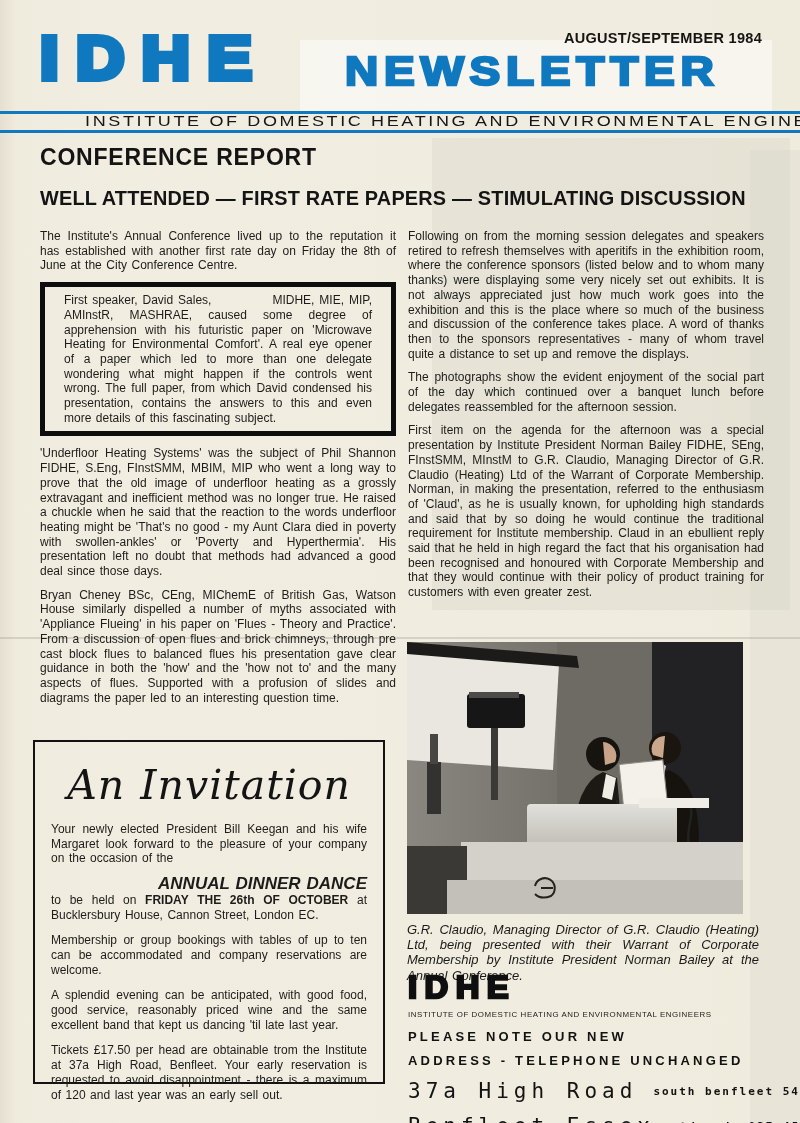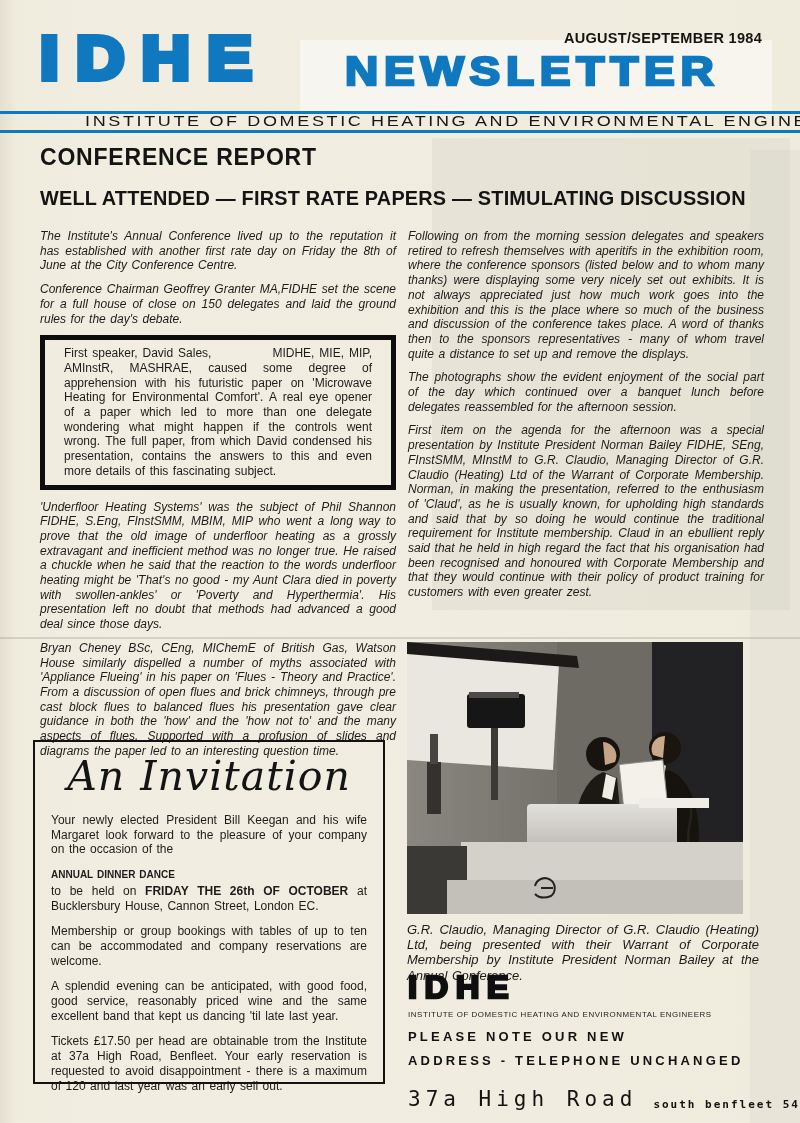--- a/index.html
+++ b/index.html
@@ -55,40 +55,40 @@
     position:absolute;left:40px;top:186px;
     font-size:20.5px;font-weight:bold;letter-spacing:.2px;color:#141414;
     transform:scaleX(.97);transform-origin:left top;white-space:nowrap;
   }
 
   
   .col{position:absolute;top:229px;width:356px;font-size:12px;line-height:14.7px;
        text-align:justify;word-spacing:1.2px;}
   .col-left{left:40px;}
   .col-right{left:408px;}
-  .col p{margin:0 0 9px 0;font-style:italic;}
+  .col p{margin:0 0 9px 0;}
   .boxed{
     border:5px solid #0d0d0d;padding:6px 19px;margin:4px 0 10px 0;
   }
   .gap{display:inline-block;width:56px;}
 
   
   .invite{
     position:absolute;left:33px;top:740px;width:352px;height:344px;
     border:2px solid #121212;box-sizing:border-box;
     padding:10px 16px 12px 16px;
     font-size:12px;line-height:14.7px;text-align:justify;word-spacing:1.2px;
   }
   .invite-title{
     font-family:"DejaVu Serif","Liberation Serif",serif;
     font-style:italic;font-size:41px;line-height:46px;text-align:center;
-    margin:1px 0 14px 0;color:#141414;letter-spacing:1px;
+    margin:10px 0 14px 0;color:#141414;letter-spacing:1px;
   }
   .invite p{margin:0 0 11px 0;}
-  .invite .event{text-align:left;font-weight:bold;font-size:10px;margin:0 0 1px 0;}
+  .invite .event{text-align:right;font-weight:bold;font-size:17px;margin:0 0 1px 0;font-style:italic;}
   .invite .bold{font-weight:bold;}
 
   
   .photo{position:absolute;left:407px;top:642px;width:336px;height:272px;background:#2a2a2c;}
   .photo svg{display:block;}
   .caption{
     position:absolute;left:407px;top:922px;width:352px;
     font-style:italic;font-size:13px;line-height:15.2px;text-align:justify;
     word-spacing:1px;color:#1b1a18;
   }
@@ -97,21 +97,21 @@
   .footer{position:absolute;left:408px;top:972px;width:380px;}
   .f-logo{
     font-size:31px;line-height:32px;font-weight:bold;letter-spacing:7px;color:#0f0f0f;
     -webkit-text-stroke:2.5px #0f0f0f;transform:scaleX(1.06);transform-origin:left top;
     white-space:nowrap;
   }
   .f-sub{margin-top:6px;font-size:7.6px;letter-spacing:.55px;color:#1a1a1a;white-space:nowrap;
          transform:scaleX(1.04);transform-origin:left top;}
   .f-note{margin-top:10px;font-size:13px;font-weight:bold;letter-spacing:3.2px;color:#121212;white-space:nowrap;}
   .f-note2{margin-top:9px;}
-  .f-row{margin-top:19px;display:flex;align-items:flex-end;white-space:nowrap;}
+  .f-row{margin-top:11px;display:flex;align-items:center;white-space:nowrap;}
   .f-main{font-family:"DejaVu Sans Mono","Liberation Mono",monospace;
           font-size:21px;letter-spacing:5px;color:#131313;}
   .f-detail{font-family:"DejaVu Sans Mono","Liberation Mono",monospace;
             font-size:11px;font-weight:bold;letter-spacing:2px;color:#131313;margin-left:16px;}
 </style>
 </head>
 <body>
 
 <div class="page">
 
@@ -125,21 +125,20 @@
   <div class="m-title">NEWSLETTER</div>
   <div class="rule rule1"></div>
   <div class="band">INSTITUTE OF DOMESTIC HEATING AND ENVIRONMENTAL ENGINEERS</div>
   <div class="rule rule2"></div>
 
   <div class="sec-title">CONFERENCE REPORT</div>
   <div class="headline">WELL ATTENDED — FIRST RATE PAPERS — STIMULATING DISCUSSION</div>
 
   <div class="col col-left">
     <p>The Institute's Annual Conference lived up to the reputation it has established with another first rate day on Friday the 8th of June at the City Conference Centre.</p>
-    <p>Conference Chairman Geoffrey Granter MA,FIDHE set the scene for a full house of close on 150 delegates and laid the ground rules for the day's debate.</p>
     <div class="boxed">
       <span>First speaker, David Sales,</span><span class="gap"></span> <span>MIDHE, MIE, MIP, AMInstR, MASHRAE, caused some degree of apprehension with his futuristic paper on 'Microwave Heating for Environmental Comfort'. A real eye opener of a paper which led to more than one delegate wondering what might happen if the controls went wrong. The full paper, from which David condensed his presentation, contains the answers to this and even more details of this fascinating subject.</span>
     </div>
     <p>'Underfloor Heating Systems' was the subject of Phil Shannon FIDHE, S.Eng, FInstSMM, MBIM, MIP who went a long way to prove that the old image of underfloor heating as a grossly extravagant and inefficient method was no longer true. He raised a chuckle when he said that the reaction to the words underfloor heating might be 'That's no good - my Aunt Clara died in poverty with swollen-ankles' or 'Poverty and Hyperthermia'. His presentation left no doubt that methods had advanced a good deal since those days.</p>
     <p>Bryan Cheney BSc, CEng, MIChemE of British Gas, Watson House similarly dispelled a number of myths associated with 'Appliance Flueing' in his paper on 'Flues - Theory and Practice'. From a discussion of open flues and brick chimneys, through pre cast block flues to balanced flues his presentation gave clear guidance in both the 'how' and the 'how not to' and the many aspects of flues. Supported with a profusion of slides and diagrams the paper led to an interesting question time.</p>
   </div>
 
   <div class="invite">
     <div class="invite-title">An Invitation</div>
     <p>Your newly elected President Bill Keegan and his wife Margaret look forward to the pleasure of your company on the occasion of the</p>

